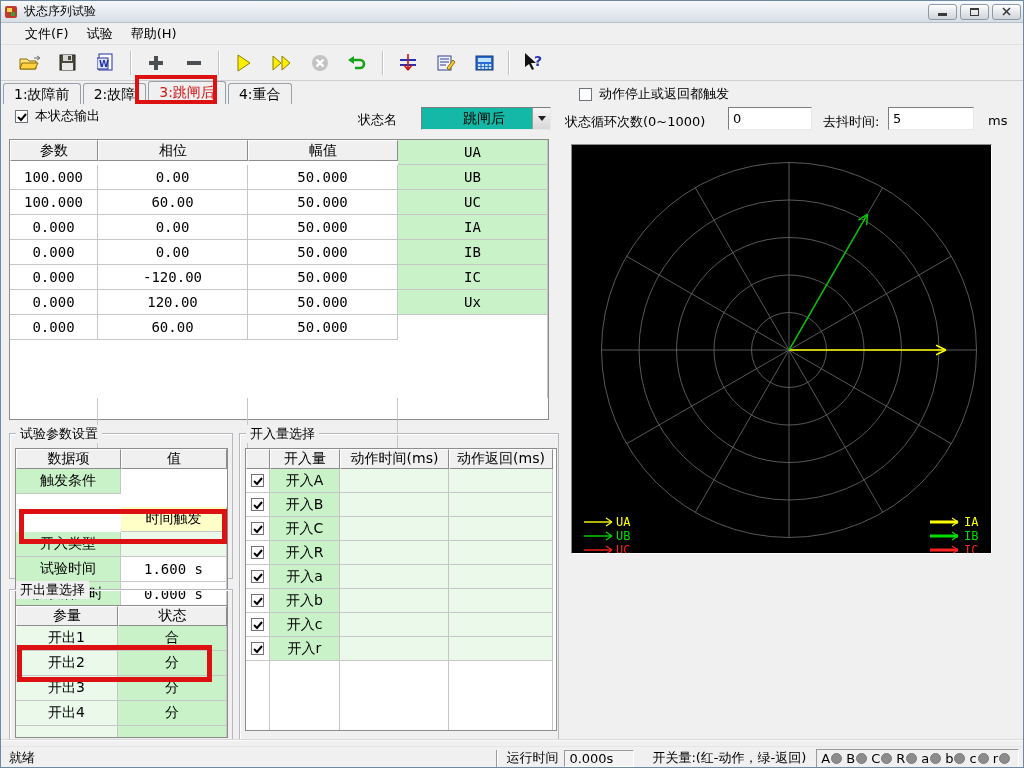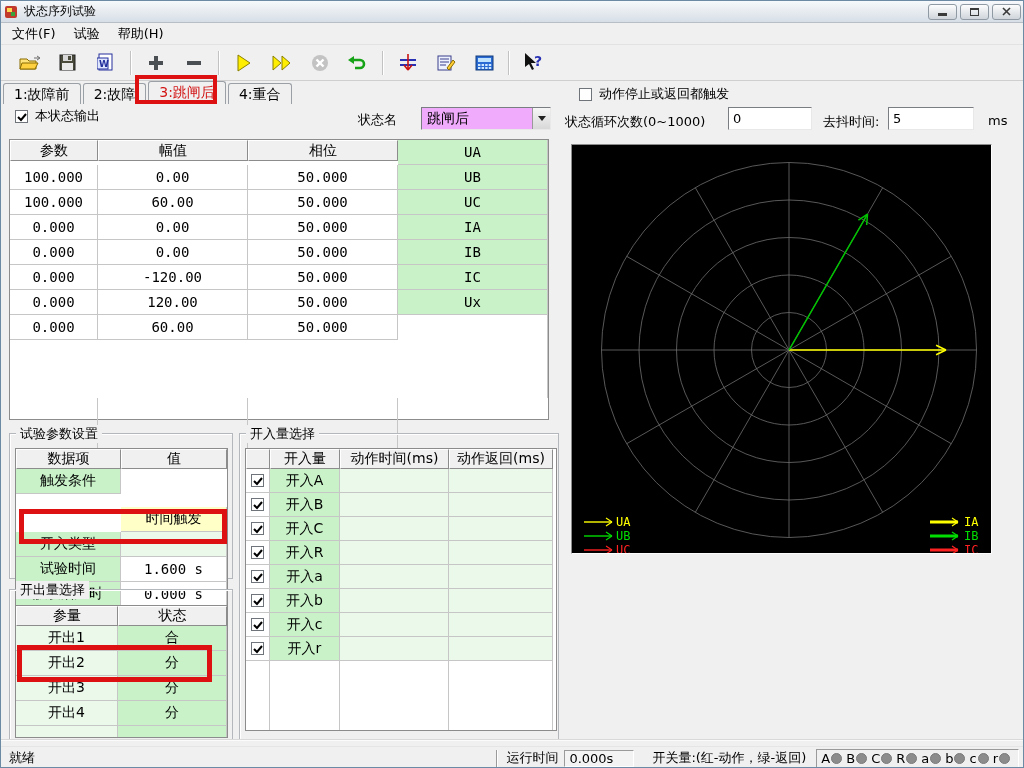--- a/index.html
+++ b/index.html
@@ -15,21 +15,21 @@
     display:flex;align-items:center;padding:0 4px;}
   .titlebar .title{font-size:12px;margin-left:5px;}
   .winbtns{margin-left:auto;display:flex;}
   .wbtn{width:29px;height:16px;margin-left:3px;border:1px solid #8f9aa5;border-radius:3px;
     background:linear-gradient(#fdfdfd,#cfd5db);display:flex;align-items:center;justify-content:center;}
   .g-min{width:9px;height:3px;background:#3a3a3a;margin-top:6px;}
   .g-max{width:9px;height:8px;border:1px solid #3a3a3a;border-top:2px solid #3a3a3a;}
 
   
   .menubar{position:absolute;left:0;top:22px;width:1024px;height:22px;background:#f0f0f0;
-    border-bottom:1px solid #e2e2e2;display:flex;align-items:center;padding-left:2px;}
+    border-bottom:1px solid #e2e2e2;display:flex;align-items:center;padding-left:15px;}
   .menuitem{padding:2px 9px;font-size:13px;}
 
   
   .toolbar{position:absolute;left:0;top:44px;width:1024px;height:36px;background:#f0f0f0;
     border-bottom:1px solid #cfcfcf;display:flex;align-items:center;padding-left:10px;}
   .tbtn{width:38px;height:28px;display:flex;align-items:center;justify-content:center;}
   .tsep{width:2px;height:24px;border-left:1px solid #c2c2c2;border-right:1px solid #ffffff;margin:0 5px;}
 
   
   .tabbar{position:absolute;left:2px;top:80px;width:1020px;height:23px;display:flex;align-items:flex-end;}
@@ -39,22 +39,22 @@
   .tab.sel{height:23px;}
   .tab.red{color:#d21414;}
 
   
   .cb{width:13px;height:13px;background:#fff;border:1px solid #6f747a;display:inline-block;
     position:relative;flex:none;}
   .cb svg{position:absolute;left:0;top:0;}
   .lbl{font-size:13px;}
   .field{background:#fff;border:1px solid;border-color:#7a7e83 #e8e8e8 #e8e8e8 #7a7e83;
     font-size:13px;padding:2px 4px;font-family:"DejaVu Sans","Liberation Sans",sans-serif;}
-  .combo{position:absolute;background:#f0abfc;border:1px solid;border-color:#7a7e83 #e8e8e8 #e8e8e8 #7a7e83;
-    display:flex;align-items:center;}
+  .combo{position:absolute;background:#14b8a6;border:1px solid;border-color:#7a7e83 #e8e8e8 #e8e8e8 #7a7e83;
+    display:flex;align-items:center;padding-left:36px;}
   .combo .val{flex:1;padding:0 5px;font-size:14px;}
   .combo .drop{width:18px;height:100%;background:linear-gradient(#f6f6f6,#d8d8d8);
     border-left:1px solid #9a9a9a;display:flex;align-items:center;justify-content:center;}
   .arrow-down{width:0;height:0;border-left:4px solid transparent;border-right:4px solid transparent;border-top:5px solid #222;}
 
   
   .gridtbl{position:absolute;display:grid;align-content:start;background:#fff;
     border:1px solid #8c8c8c;}
   .c{border-right:1px solid #c6c6c6;border-bottom:1px solid #c6c6c6;
     display:flex;align-items:center;justify-content:center;font-size:14px;overflow:hidden;white-space:nowrap;}
@@ -247,22 +247,22 @@
   <span class="lbl" style="position:absolute;left:357px;top:110px;">状态名</span>
   <div class="combo" style="left:420px;top:106px;width:130px;height:23px;">
     <span class="val">跳闸后</span>
     <span class="drop">
         <span class="arrow-down"></span>
       </span>
   </div>
 
   <div class="gridtbl" id="main-table" style="left:8px;top:138px;width:540px;height:281px;grid-template-columns:88px 150px 150px 150px;">
       <div class="c h" style="height: 21px;">参数</div>
+      <div class="c h" style="height: 21px;">相位</div>
       <div class="c h" style="height: 21px;">幅值</div>
-      <div class="c h" style="height: 21px;">相位</div>
       <div class="c green mono" style="height: 25px;">UA</div>
       <div class="c mono" style="height: 25px;">100.000</div>
       <div class="c mono" style="height: 25px;">0.00</div>
       <div class="c mono" style="height: 25px;">50.000</div>
       <div class="c green mono" style="height: 25px;">UB</div>
       <div class="c mono" style="height: 25px;">100.000</div>
       <div class="c mono" style="height: 25px;">60.00</div>
       <div class="c mono" style="height: 25px;">50.000</div>
       <div class="c green mono" style="height: 25px;">UC</div>
       <div class="c mono" style="height: 25px;">0.000</div>

